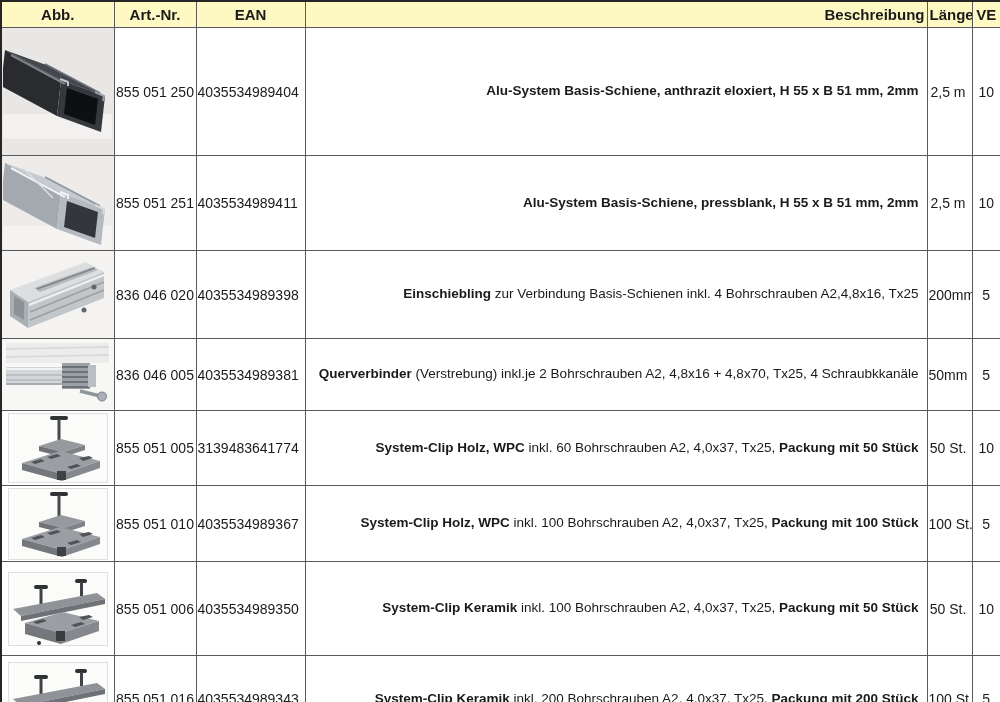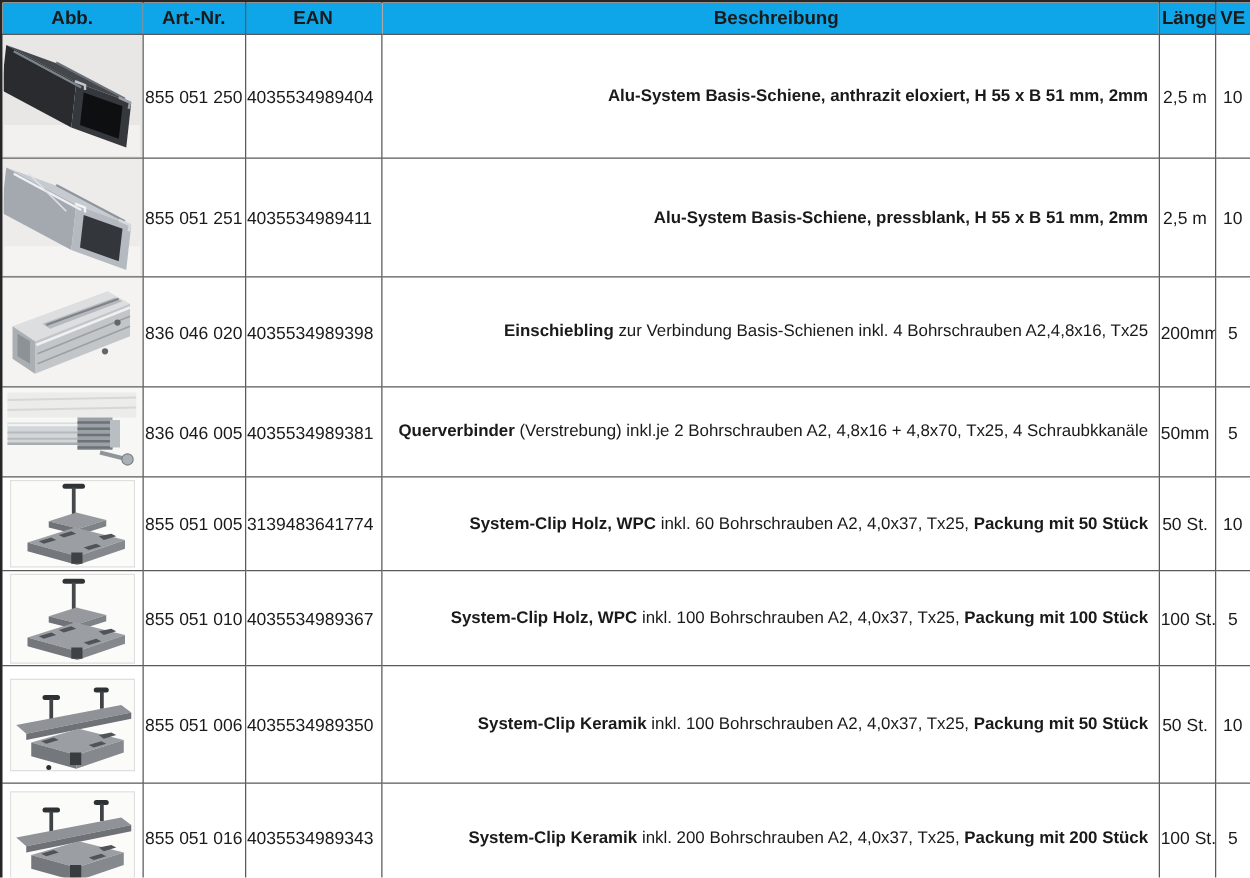--- a/index.html
+++ b/index.html
@@ -1,32 +1,32 @@
 <!DOCTYPE html>
 <html><head>
 <meta charset="utf-8">
 <style>
   html,body{margin:0;padding:0;background:#fff;}
   body{width:1000px;height:702px;overflow:hidden;font-family:"Liberation Sans",sans-serif;color:#1a1a1a;}
   table.catalog{width:1000px;height:702px;border-collapse:collapse;table-layout:fixed;border:2px solid #262626;background:#fff;}
   td,th{border:1px solid #5a5a5a;overflow:hidden;vertical-align:middle;}
-  thead th{height:25px;background:#0ea5e9;font-size:15px;font-weight:bold;text-align:center;padding:0 2px;margin-left:48px;}
-  thead th.desc-h{text-align:center;padding-left:12px;}
+  thead th{height:25px;background:#fef9c3;font-size:15px;font-weight:bold;text-align:center;padding:0 2px;margin-left:48px;}
+  thead th.desc-h{text-align:right;padding-left:12px;}
   td.art{ text-align:center;font-size:14px;white-space:nowrap;}
   td.ean{ text-align:left;font-size:14px;white-space:nowrap;}
   td.desc{text-align:right;font-size:13.5px;padding:0 8px;line-height:1.25;}
   td.desc .b{font-weight:bold;}
   td.laenge{text-align:center;font-size:14px;padding-right:4px;white-space:nowrap;}
   td.ve{text-align:center;font-size:14px;}
   td.abb{padding:0;}
   .photo{width:100%;height:100%;display:flex;align-items:center;justify-content:center;}
   .photo svg{display:block;}
   .ph-frame{background:#fbfbfa;border:1px solid #e0dfdd;}
   
-  tr.r1{height:99px;padding-left:20px;} tr.r2{height:95px;} tr.r3{height:88px;} tr.r4{height:72px;}
+  tr.r1{height:128px;padding-left:20px;} tr.r2{height:95px;} tr.r3{height:88px;} tr.r4{height:72px;}
   tr.r5{height:75px;} tr.r6{height:76px;} tr.r7{height:94px;} tr.r8{height:88px;}
 </style>
 </head>
 <body>
 
 <table class="catalog">
   <colgroup>
     <col style="width:113px">
       <col style="width:82px">
       <col style="width:109px">

